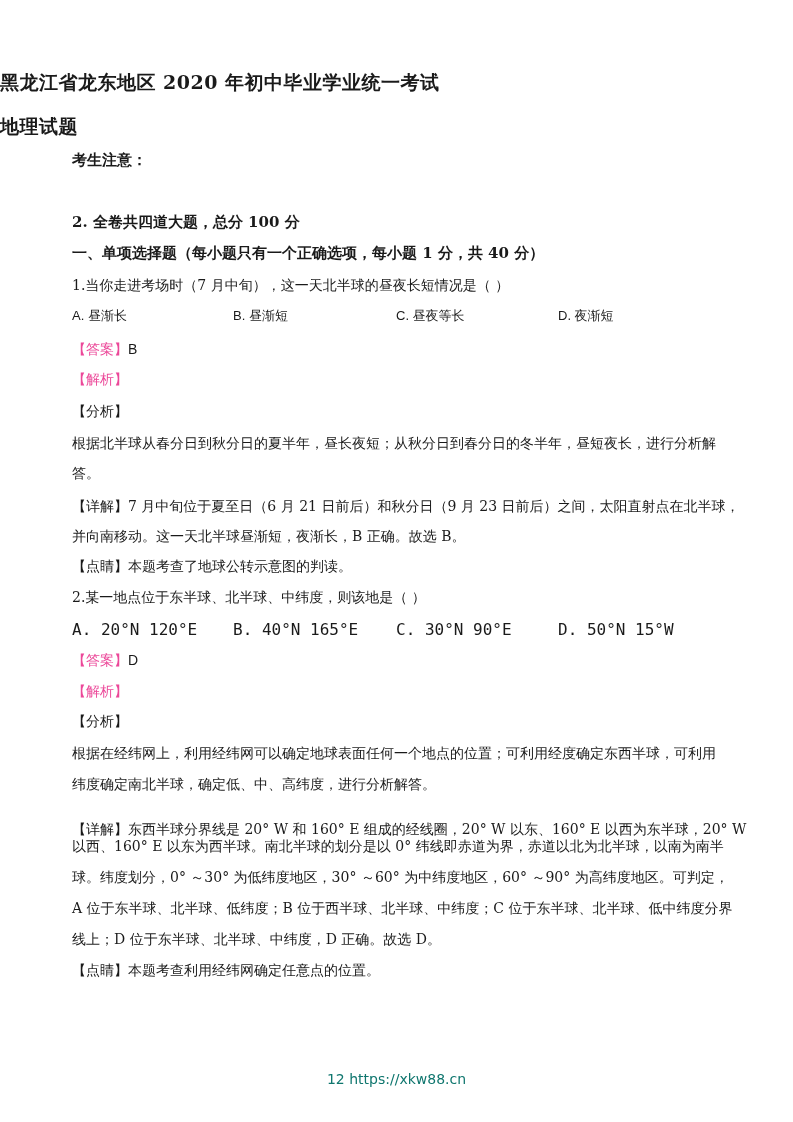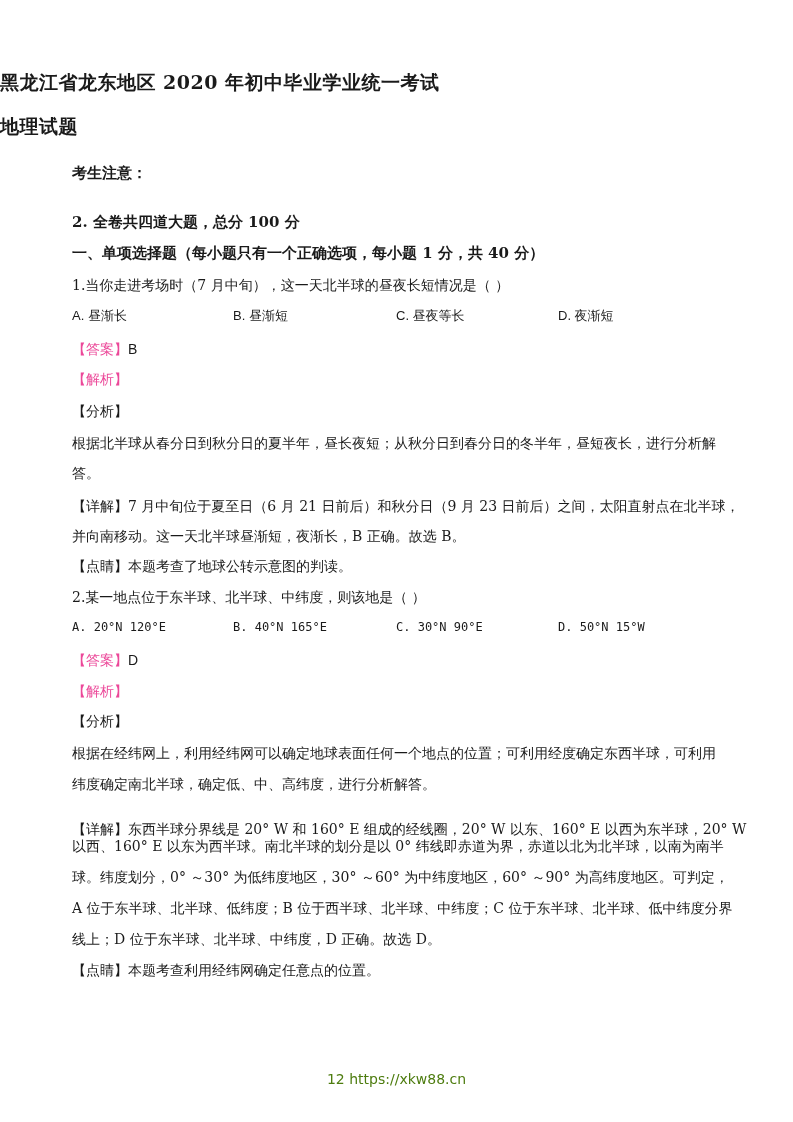--- a/index.html
+++ b/index.html
@@ -7,33 +7,33 @@
          font-family: "DejaVu Serif", "Liberation Serif", serif; color: #1a1a1a; }
   .page { position: absolute; left: 0; top: 0; width: 793px; height: 1122px; }
   .title { position: absolute; left: 0; width: 793px; text-align: left;
            font-weight: bold; font-size: 19px; letter-spacing: 0.5px; }
   .t1 { top: 70px; }
   .t2 { top: 114px; }
   .line { position: absolute; left: 72px; width: 660px; font-size: 14px; line-height: 18px; white-space: nowrap; }
   .bold { font-weight: bold; font-size: 15px; }
   .blue { color: #ec4899; }
   .opt { position: absolute; font-size: 13px; white-space: nowrap; }
-  .mono { font-family: "DejaVu Sans Mono", "Liberation Mono", monospace; font-size: 12px; }
+  .mono { font-family: "DejaVu Sans Mono", "Liberation Mono", monospace; font-size: 16px; }
   .sans { font-family: "Liberation Sans", "DejaVu Sans", sans-serif; }
   .footer { position: absolute; top: 1071px; left: 0; width: 793px; text-align: center;
-            font-family: "DejaVu Sans", "Liberation Sans", sans-serif; font-size: 14px; color: #4d7c0f; }
+            font-family: "DejaVu Sans", "Liberation Sans", sans-serif; font-size: 14px; color: #0f766e; }
 </style>
 </head>
 <body>
 
 <div class="page">
   <div class="title t1">黑龙江省龙东地区 2020 年初中毕业学业统一考试</div>
   <div class="title t2">地理试题</div>
 
-  <div class="line bold" style="top:164px">考生注意：</div>
+  <div class="line bold" style="top:151px">考生注意：</div>
   <div class="line bold" style="top:213px">2. 全卷共四道大题，总分 100 分</div>
   <div class="line bold" style="top:244px">一、单项选择题（每小题只有一个正确选项，每小题 1 分，共 40 分）</div>
 
   <div>
     <div class="line" style="top:276px">1.当你走进考场时（7 月中旬），这一天北半球的昼夜长短情况是（    ）</div>
     <div class="opt sans" style="top:307px;left:72px">A.  昼渐长</div>
     <div class="opt sans" style="top:307px;left:233px">B.  昼渐短</div>
     <div class="opt sans" style="top:307px;left:396px">C.  昼夜等长</div>
     <div class="opt sans" style="top:307px;left:558px">D.  夜渐短</div>
     <div class="line" style="top:340px">

